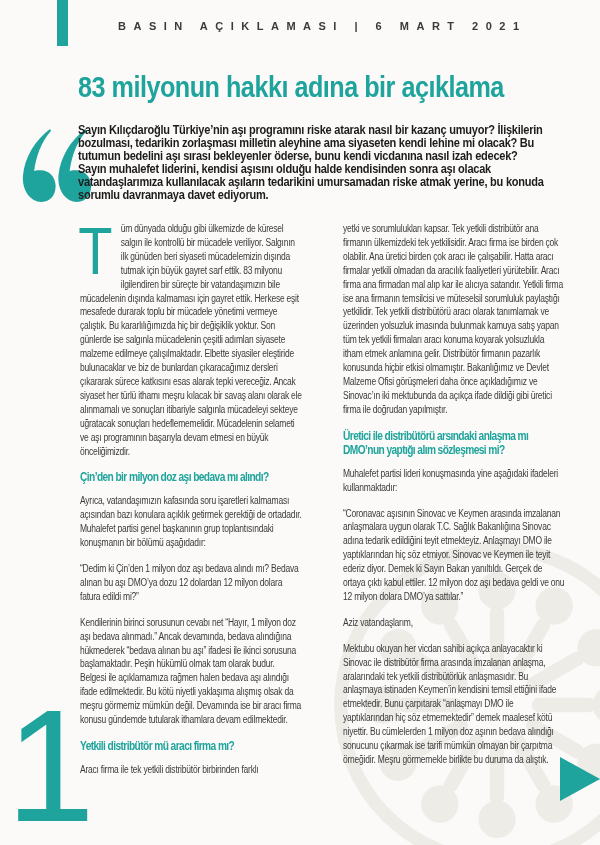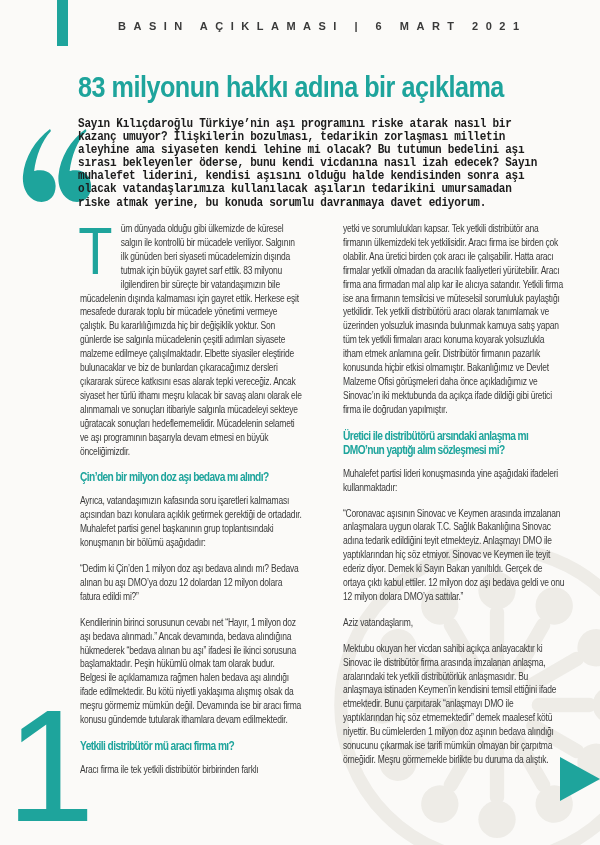--- a/index.html
+++ b/index.html
@@ -9,21 +9,21 @@
 
   .corner-bar { position:absolute; left:57px; top:0; width:11px; height:46px; background:#1ea49c; }
 
   .kicker { position:absolute; left:78px; top:20px; font-size:11px; font-weight:bold; letter-spacing:7.5px; color:#3a3a3a; white-space:nowrap;margin-left:40px; }
 
   .title { position:absolute; left:78px; top:70px; font-size:30px; font-weight:bold; color:#1ea49c; letter-spacing:-0.6px; white-space:nowrap; transform:scaleX(0.84); transform-origin:0 0; }
 
   .quote-mark { position:absolute; left:22px; top:127px; width:71px; height:77px; }
   .quote-mark path { fill:#1ea49c; }
 
-  .quote { position:absolute; left:78px; top:117px; width:466px; z-index:2;font-family:Liberation Mono, monospace; }
+  .quote { position:absolute; left:78px; top:123px; width:466px; z-index:2; }
   .cx { transform:scaleX(0.85); transform-origin:0 0; width:117.65%; }
   .quote-inner { font-weight:bold; color:#1c1c1c; font-size:13px; line-height:13.1px; letter-spacing:-0.3px; }
 
   .col { position:absolute; top:222px; width:222px; z-index:2; }
   .col-left  { left:80px; }
   .col-right { left:343px; }
   .col-inner { font-size:10px; line-height:13.9px; letter-spacing:-0.27px; color:#3b3b3b; }
   .col-inner p { margin:0 0 12px 0; }
   .col-inner h2 { color:#1ea49c; font-size:12px; line-height:14px; letter-spacing:-0.7px; margin:6px 0 10px 0; }
 

